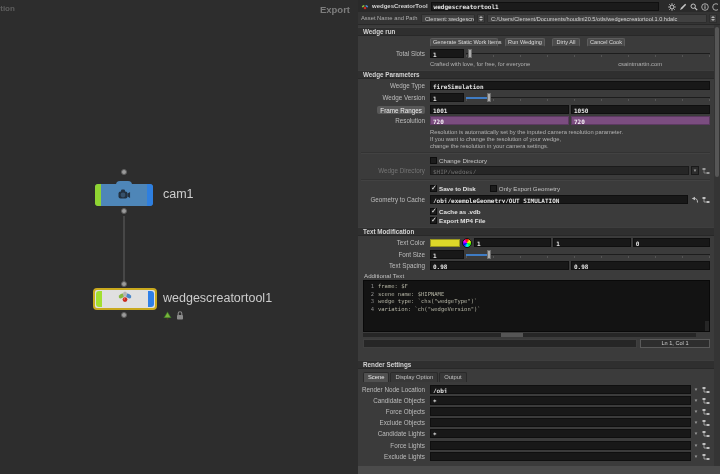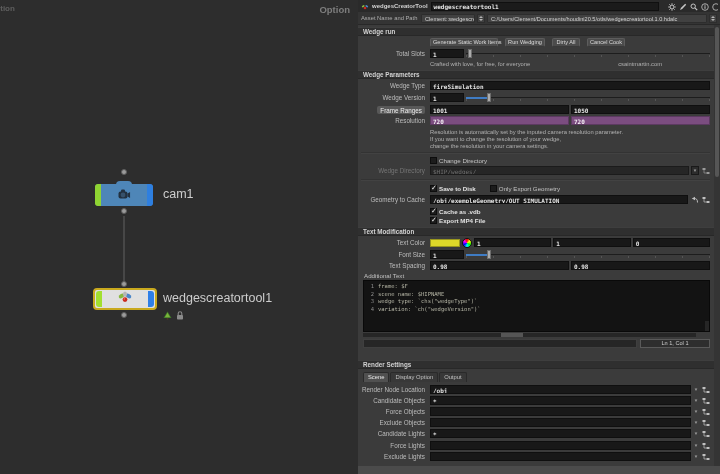--- a/index.html
+++ b/index.html
@@ -93,21 +93,21 @@
   .tab{box-sizing:border-box;height:10px;padding:0 4px;background:#383838;border:1px solid #2a2a2a;border-bottom:none;border-radius:2px 2px 0 0;color:#c2c2c2;font-size:5.8px;line-height:9px;}
   .tab.active{background:#505050;color:#e8e8e8;}
 </style>
 </head>
 <body>
 
 <div id="stage">
 
   <div class="netpane">
     <div class="clipped-label">ition</div>
-    <div class="net-path">Option</div>
+    <div class="net-path">Export</div>
 
     <div class="dot" style="left:121px;top:169px;"></div>
     <div class="node cam1">
       <div class="bump"></div>
       <div class="flag l" style="background:#8fd432;"></div>
       <div class="flag r" style="background:#2e7fe0;"></div>
       <span class="nicon">
         <svg width="13" height="11" viewBox="0 0 13 11">
           <rect x="1" y="2.5" width="9" height="7" rx="2" fill="#223140"></rect>
           <rect x="3.5" y="0.5" width="4" height="3" rx="1.2" fill="#223140"></rect>

